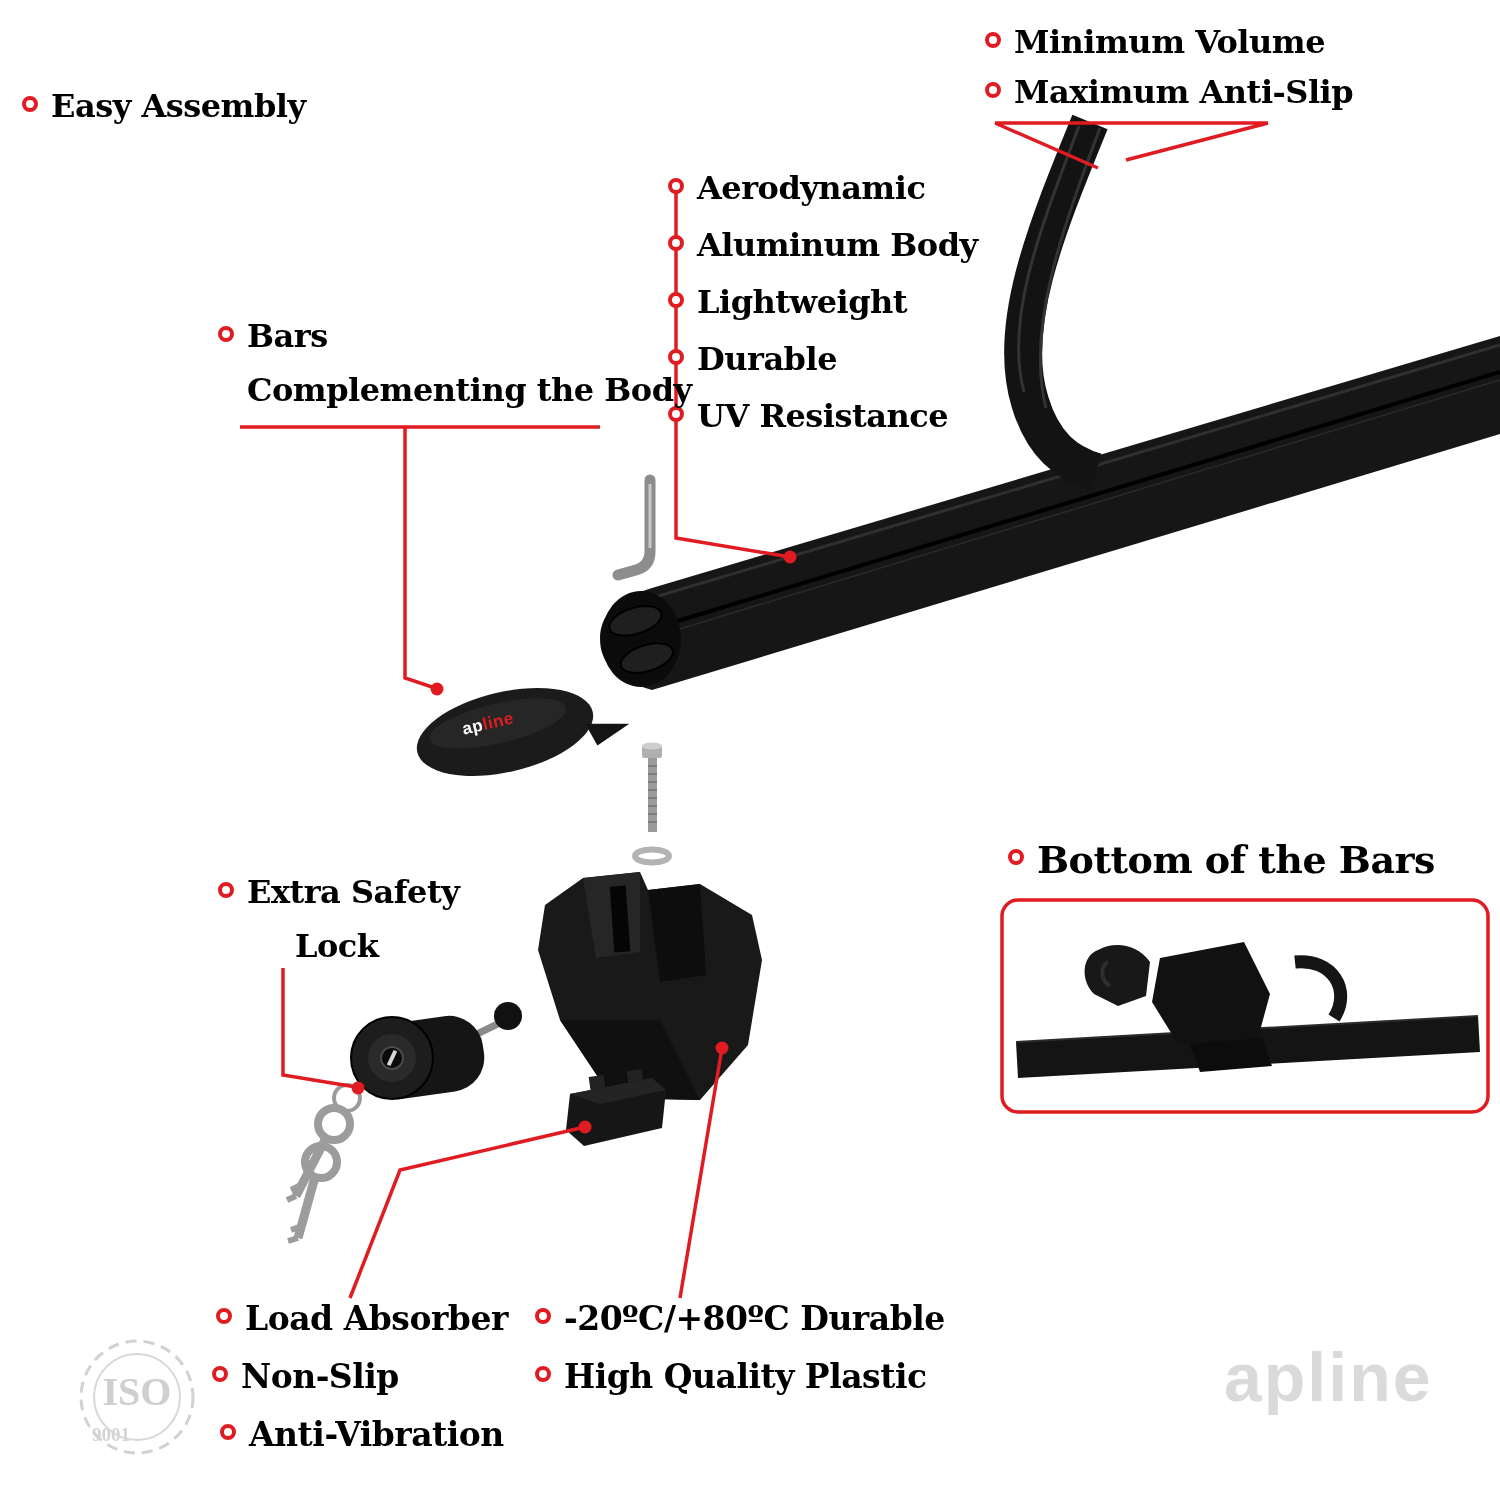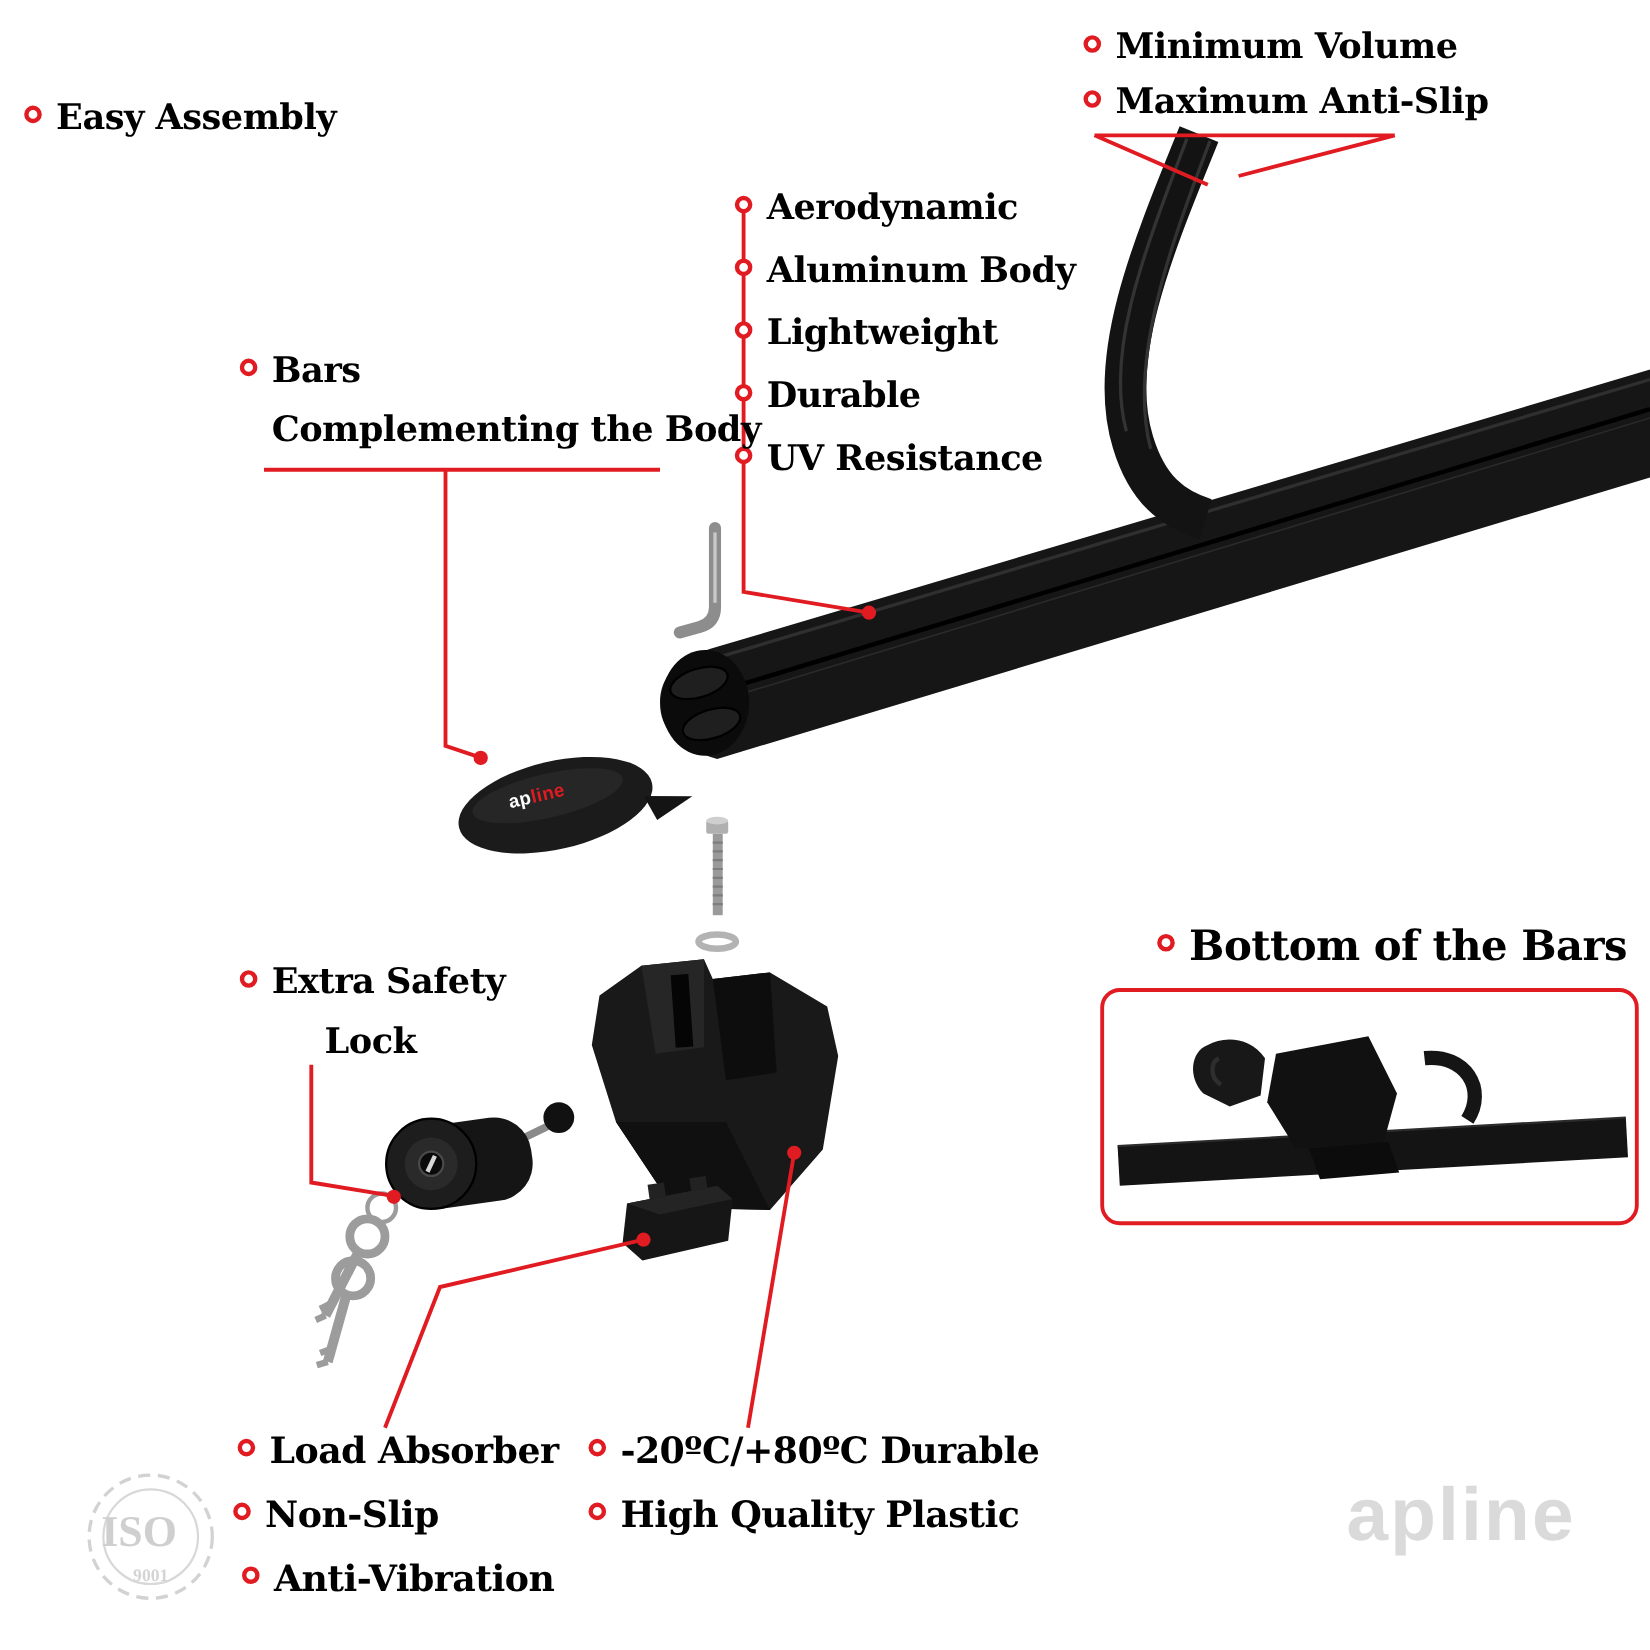--- a/index.html
+++ b/index.html
@@ -14,22 +14,22 @@
   .label-row{position:absolute;display:flex;gap:13px;align-items:flex-start;font-weight:700;color:#000;white-space:nowrap;letter-spacing:-0.5px}
   .ring{width:16px;height:16px;border:4px solid var(--red);border-radius:50%;background:#fff;margin-top:8px;flex:0 0 auto}
   .t1{font-size:32px;line-height:1.15}
   .t2{font-size:38px;line-height:1.15}
   .t2 .ring{margin-top:11px}
   .t3{font-size:33px;line-height:1.15}
   .cover-logo{position:absolute;left:462px;top:714px;transform:rotate(-13deg);font-family:"Liberation Sans",sans-serif;font-weight:700;font-size:17px;letter-spacing:.5px}
   .cl-ap{color:#fff}
   .cl-line{color:var(--red)}
   .watermark{position:absolute;left:1224px;top:1338px;font-family:"Liberation Sans",sans-serif;font-weight:700;font-size:68px;color:var(--wm);letter-spacing:2px}
-  .iso-title{position:absolute;left:92px;top:1368px;width:90px;font-family:"Liberation Serif",serif;font-weight:700;font-size:40px;color:#cfcfcf}
-  .iso-sub{position:absolute;left:92px;top:1424px;width:90px;text-align:center;font-family:"Liberation Serif",serif;font-weight:700;font-size:16px;color:#d4d4d4}
+  .iso-title{position:absolute;left:92px;top:1368px;width:90px;text-align:center;font-family:"Liberation Serif",serif;font-weight:700;font-size:40px;color:#cfcfcf}
+  .iso-sub{position:absolute;left:92px;top:1424px;width:90px;text-align:left;font-family:"Liberation Serif",serif;font-weight:700;font-size:19px;color:#d4d4d4}
 </style>
 </head>
 <body>
 
 <div id="canvas">
 
   <svg id="art" viewBox="0 0 1500 1500" xmlns="http://www.w3.org/2000/svg">
 
     <g fill="none">
       <circle cx="137" cy="1397" r="56" stroke="#d2d2d2" stroke-width="3" stroke-dasharray="11 7"></circle>
@@ -180,21 +180,21 @@
   </div>
 
   <div class="label-row t1" style="left:218px;top:874px">
     <span class="ring"></span>
     <span>Extra Safety</span>
   </div>
   <div class="label-row t1" style="left:295px;top:928px">
     <span>Lock</span>
   </div>
 
-  <div class="label-row t2" style="left:1052px;top:838px">
+  <div class="label-row t2" style="left:1008px;top:838px">
     <span class="ring"></span>
     <span>Bottom of the Bars</span>
   </div>
 
   <div class="label-row t3" style="left:216px;top:1300px">
     <span class="ring"></span>
     <span>Load Absorber</span>
   </div>
   <div class="label-row t3" style="left:212px;top:1358px">
     <span class="ring"></span>

